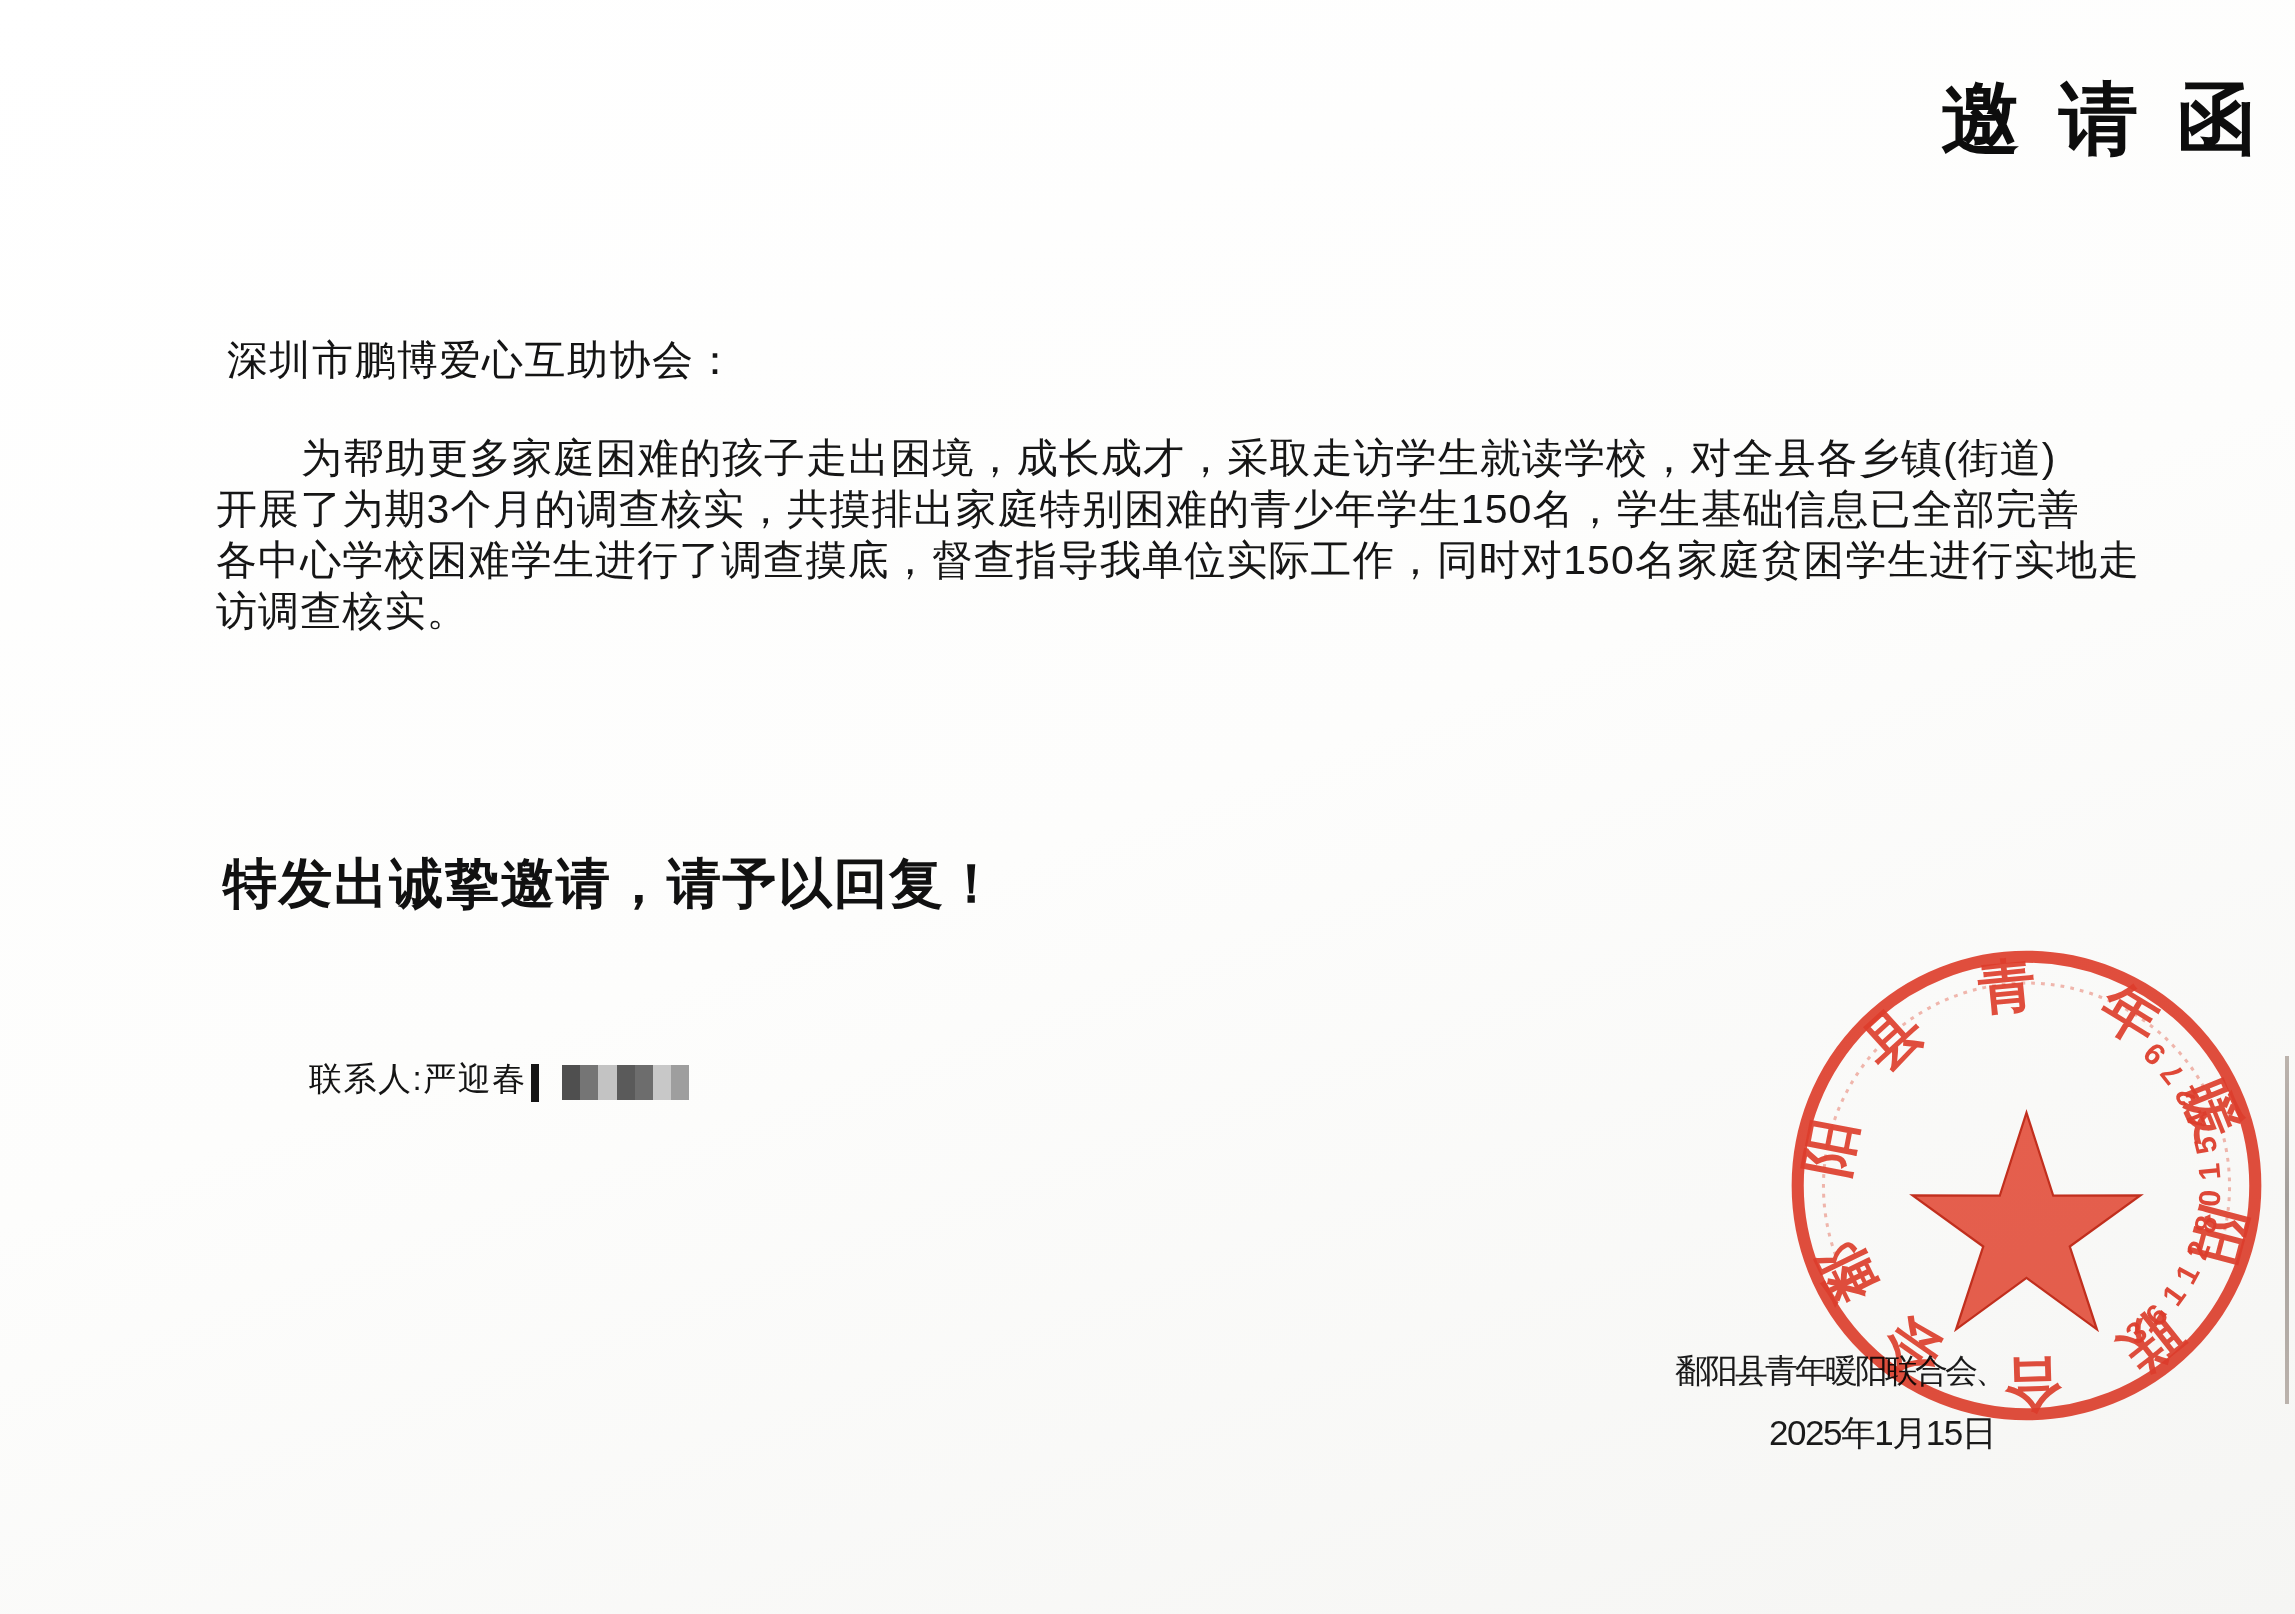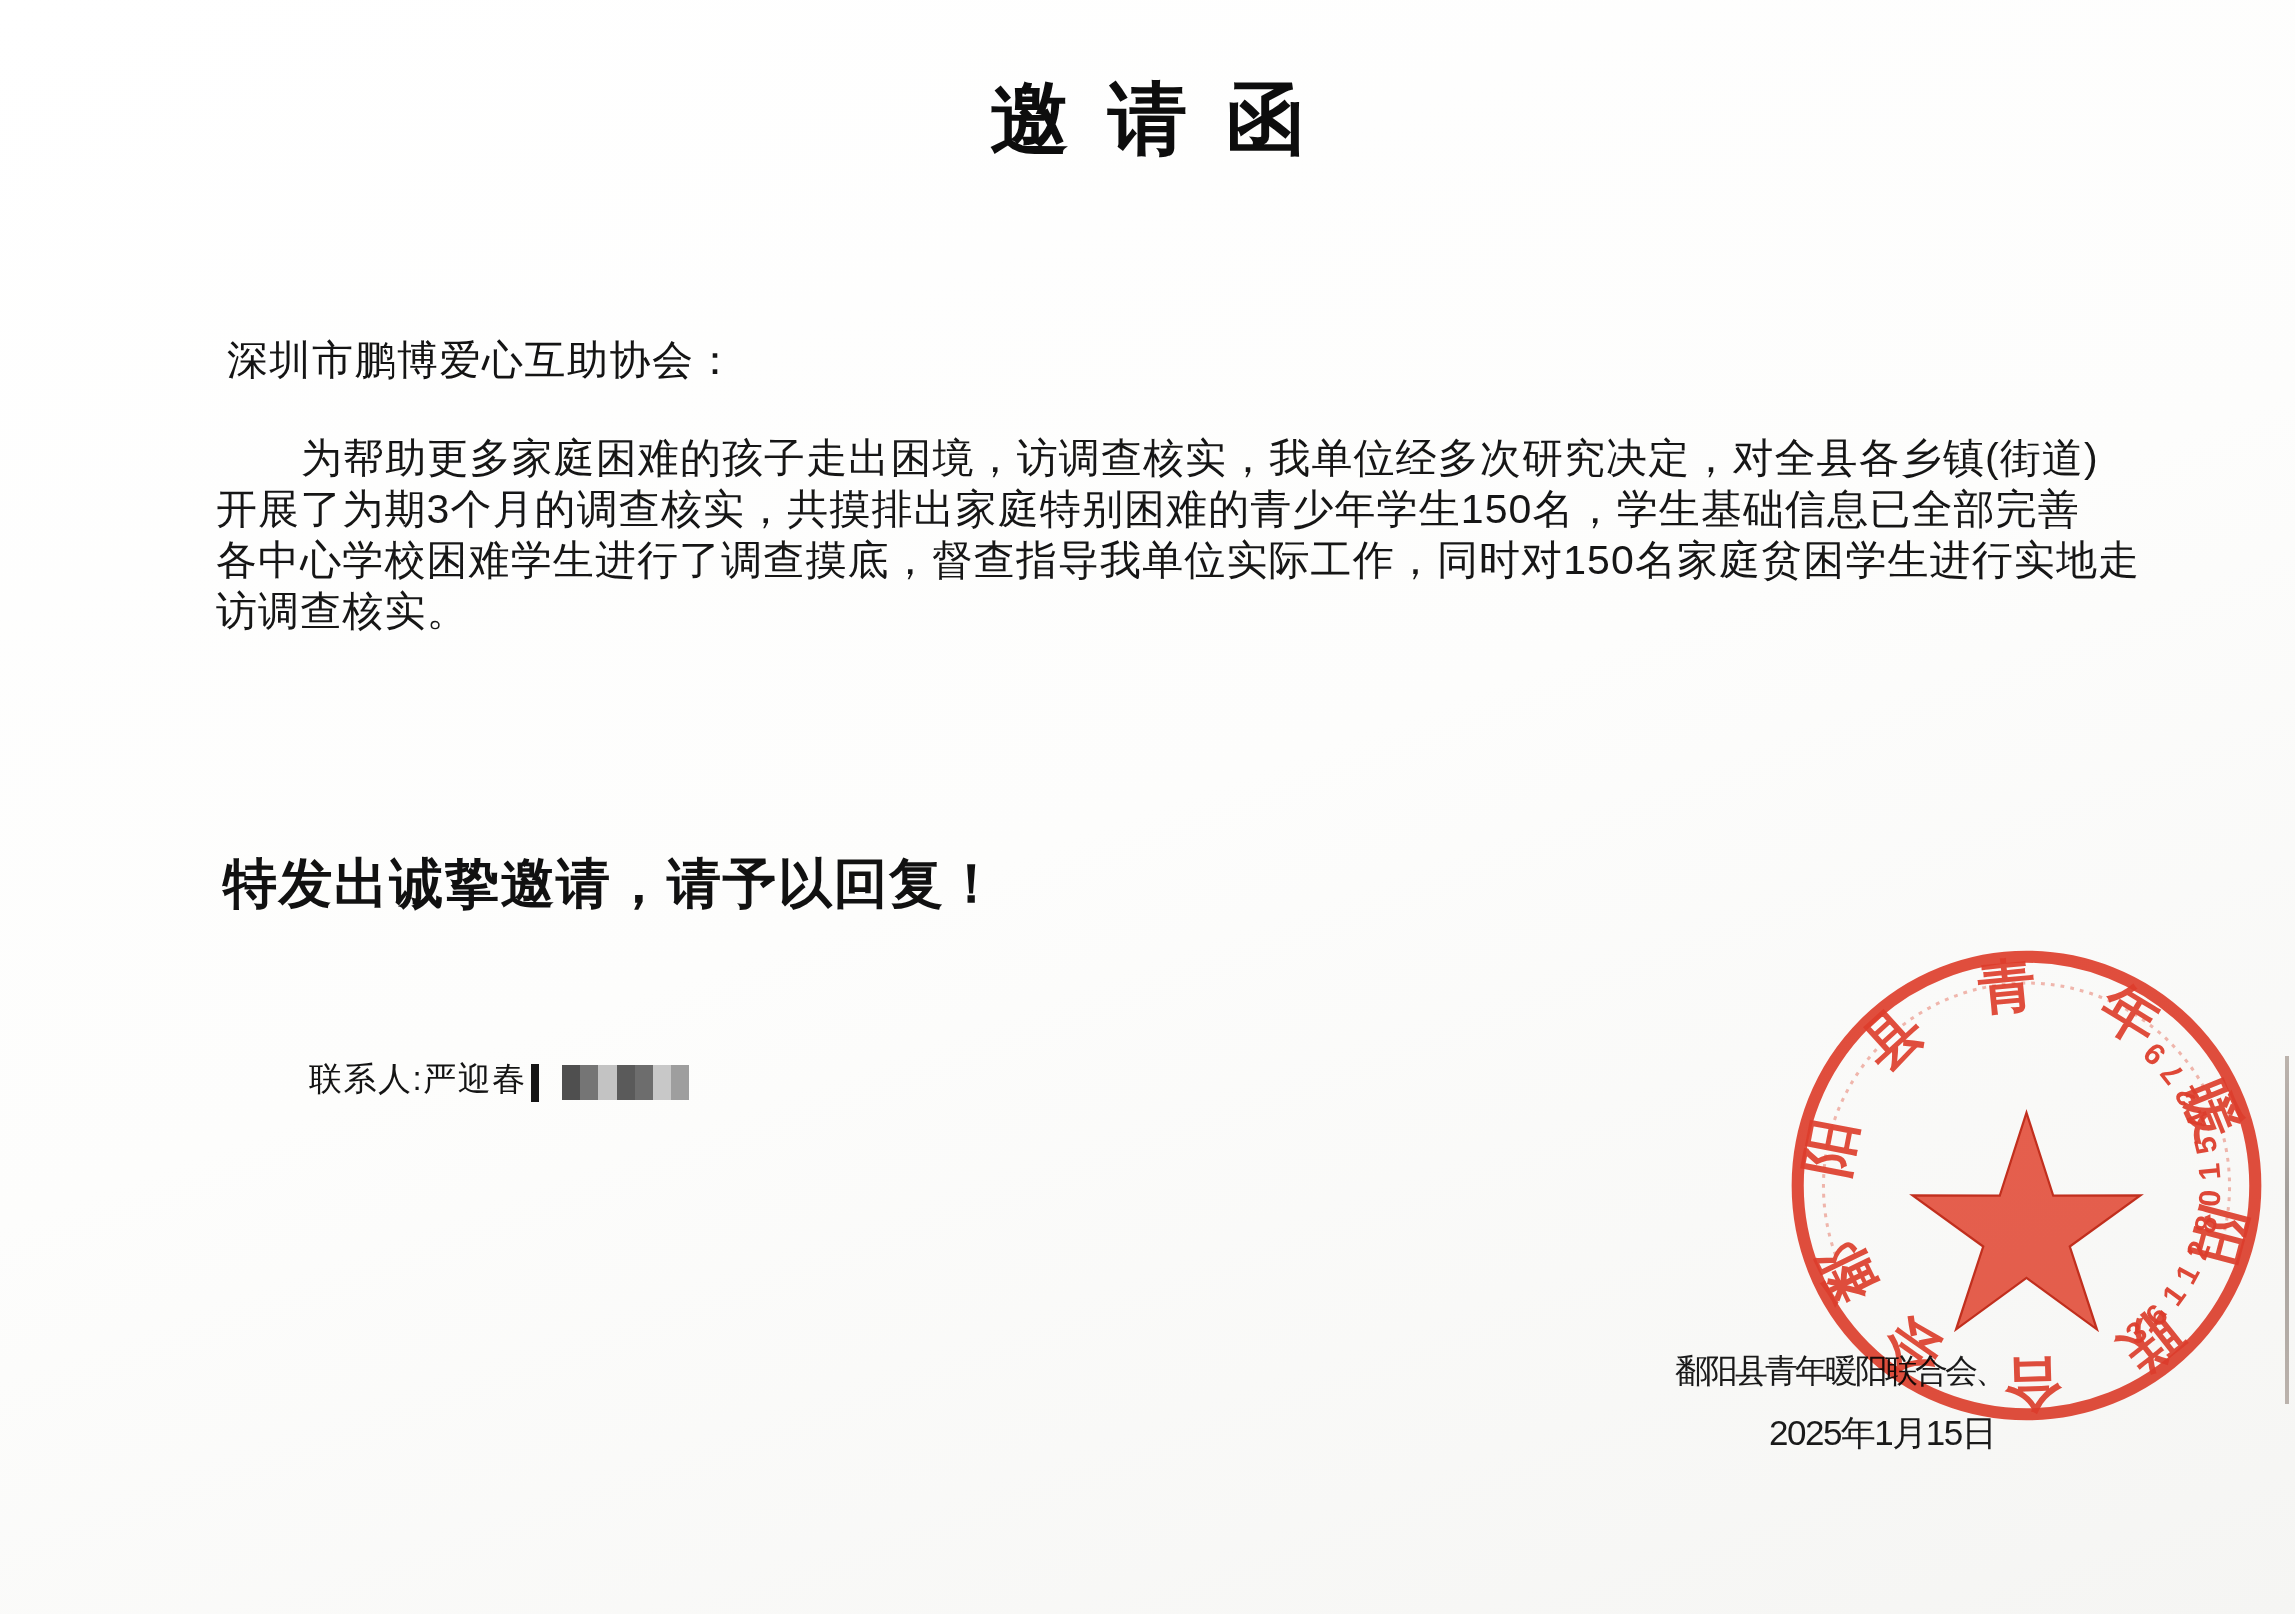--- a/index.html
+++ b/index.html
@@ -12,21 +12,21 @@
     overflow: hidden;
     background: linear-gradient(160deg, #ffffff 0%, #fdfdfc 50%, #f5f5f3 100%);
     color: #141414;
   }
 
   .doc-title {
     position: absolute;
     top: 67px;
     left: 0;
     width: 100%;
-    text-align: center;
+    text-align: right;
     font-size: 79px;
     font-weight: 900;
     letter-spacing: 39px;
     text-indent: 39px;
     color: #0d0d0d;
   }
 
   .salutation {
     position: absolute;
     left: 227px;
@@ -138,21 +138,21 @@
 </head>
 <body>
 
 <div class="page">
 
   <div class="doc-title">邀请函</div>
 
   <div class="salutation">深圳市鹏博爱心互助协会：</div>
 
   <div class="body-block">
-    <div class="body-line indent">为帮助更多家庭困难的孩子走出困境，访调查核实，我单位经多次研究决定，对全县各乡镇(街道)</div>
+    <div class="body-line indent">为帮助更多家庭困难的孩子走出困境，成长成才，采取走访学生就读学校，对全县各乡镇(街道)</div>
     <div class="body-line">开展了为期3个月的调查核实，共摸排出家庭特别困难的青少年学生150名，学生基础信息已全部完善</div>
     <div class="body-line">各中心学校困难学生进行了调查摸底，督查指导我单位实际工作，同时对150名家庭贫困学生进行实地走</div>
     <div class="body-line">访调查核实。</div>
   </div>
 
   <div class="closing-line">特发出诚挚邀请，请予以回复！</div>
 
   <div class="contact-row">
     <span>联系人:严迎春</span>
     <span class="redact-tick"></span>

